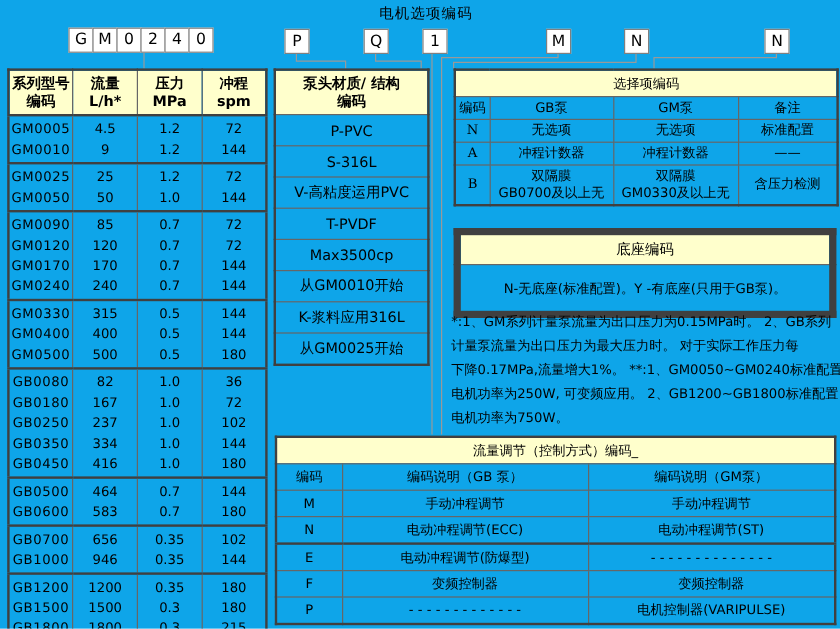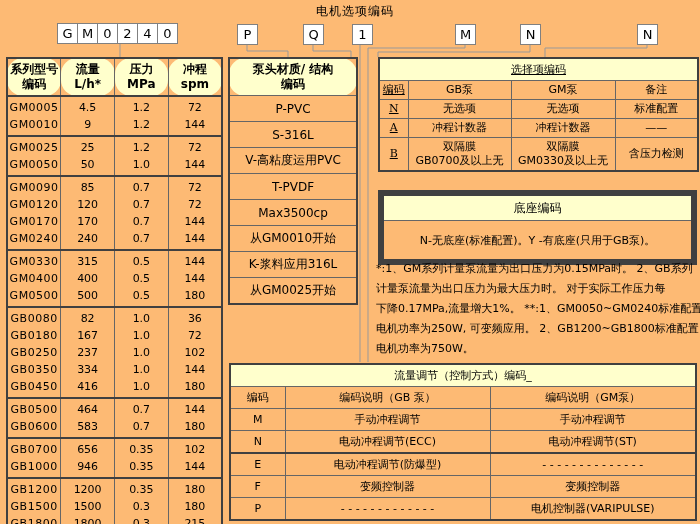--- a/index.html
+++ b/index.html
@@ -1,51 +1,51 @@
 <!DOCTYPE html>
 <html><head>
 <meta charset="utf-8">
 <style>
   html,body{margin:0;padding:0;background:#fff;}
-  #page{position:relative;width:700px;height:524px;background:#fdba74;overflow:hidden;
+  #page{position:relative;width:700px;height:524px;background:#0ea5e9;overflow:hidden;
         font-family:"DejaVu Sans","Liberation Sans",sans-serif;color:#000;}
   
   .top-label{position:absolute;left:316px;top:3px;font-size:12px;letter-spacing:1px;}
   .series-boxes{position:absolute;left:57px;top:23px;display:flex;}
   .series-boxes .cbox{margin-left:-1px;}
   .series-boxes .cbox:first-child{margin-left:0;}
   .cbox{width:19px;height:19px;border:1px solid #808080;background:#fff;
         display:flex;align-items:center;justify-content:center;font-size:13px;}
   .single{position:absolute;top:24px;}
   .box-p{left:237px;} .box-q{left:303px;} .box-1{left:352px;}
   .box-m{left:455px;} .box-n1{left:520px;} .box-n2{left:637px;}
   
   #connectors{position:absolute;left:0;top:0;}
   #connectors polyline{fill:none;stroke:#999;stroke-width:1;}
   
   table{border-collapse:collapse;table-layout:fixed;}
   td,th{border:1px solid #666;text-align:center;vertical-align:middle;
         font-size:12px;font-weight:normal;padding:2px 1px;overflow:hidden;}
   .ttl{background:#ffffcc;font-weight:bold;}
-  .pre{white-space:pre-line;border-radius:16px;}
+  .pre{white-space:pre-line;}
   
   #series-table{position:absolute;left:6px;top:57px;width:217px;border:2px solid #404040;}
   #series-table th{background:#ffffcc;font-weight:bold;height:32px;line-height:15px;}
   #series-table td{padding:2px 0;border-top:2px solid #404040;}
   #series-table .cell-line{line-height:17px;font-size:11px;}
   #series-table .cell-line.model{font-size:11px;letter-spacing:0.5px;}
   
   #head-table{position:absolute;left:228px;top:57px;width:130px;border:2px solid #404040;padding-left:48px;}
   #head-table th{background:#ffffcc;font-weight:bold;height:32px;line-height:15px;}
   #head-table td{height:21px;font-size:12px;}
   
   #option-table{position:absolute;left:378px;top:57px;width:319px;border:2px solid #404040;}
   #option-table .ttl td{height:17px;}
   #option-table td{font-size:11px;line-height:14px;}
-  #option-table td:first-child{font-family:"DejaVu Serif","Liberation Serif",serif;text-decoration:underline;}
+  #option-table td:first-child{font-family:"DejaVu Serif","Liberation Serif",serif;}
   #option-table col.c0{width:29px;} #option-table col.c1{width:103px;}
   #option-table col.c2{width:104px;} #option-table col.c3{width:83px;}
   
   #base-table{position:absolute;left:378px;top:190px;width:319px;border:6px solid #404040;}
   #base-table .ttl td{height:20px;}
   #base-table .content td{height:34px;font-size:11px;}
   
   #notes{position:absolute;left:376px;top:259px;width:324px;font-size:11px;line-height:20px;}
   #notes .note-line{white-space:nowrap;}
   

